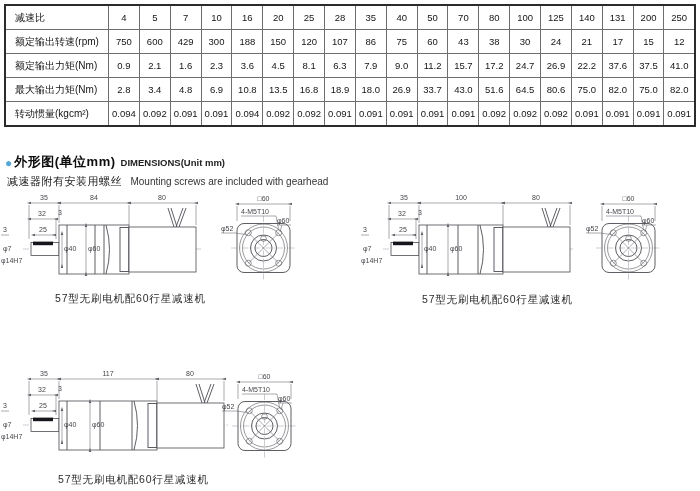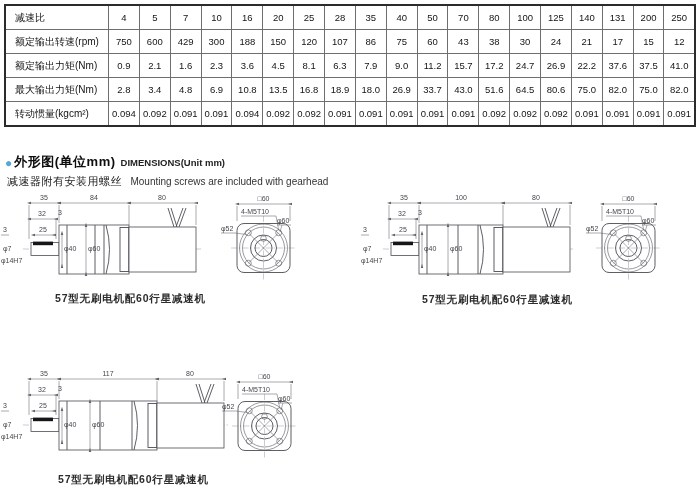--- a/index.html
+++ b/index.html
@@ -24,21 +24,21 @@
 
   
   svg{position:absolute;overflow:visible;}
   .ln{stroke:#4c4c54;stroke-width:0.9;fill:none;}
   .lnf{stroke:#4c4c54;stroke-width:0.8;fill:#ffffff;}
   .thin{stroke:#55555d;stroke-width:0.6;fill:none;}
   .cl{stroke:#9a9aa2;stroke-width:0.5;fill:none;stroke-dasharray:6 2 1.5 2;}
   .dim{stroke:#63636b;stroke-width:0.55;fill:none;}
   .key{fill:#16161a;stroke:none;}
   text.dtx{font-family:"Liberation Sans",sans-serif;font-size:7px;fill:#46464c;}
-  .cap{position:absolute;font-size:10.5px;color:#2c2c2c;letter-spacing:0.8px;white-space:nowrap;font-weight:bold;}
+  .cap{position:absolute;font-size:10.5px;color:#2c2c2c;letter-spacing:0.8px;white-space:nowrap;}
 </style>
 </head>
 <body>
 
 <div class="page">
 
   <table class="spec">
     <tbody id="spec-body">
         <tr>
           <td class="lbl">减速比</td>

